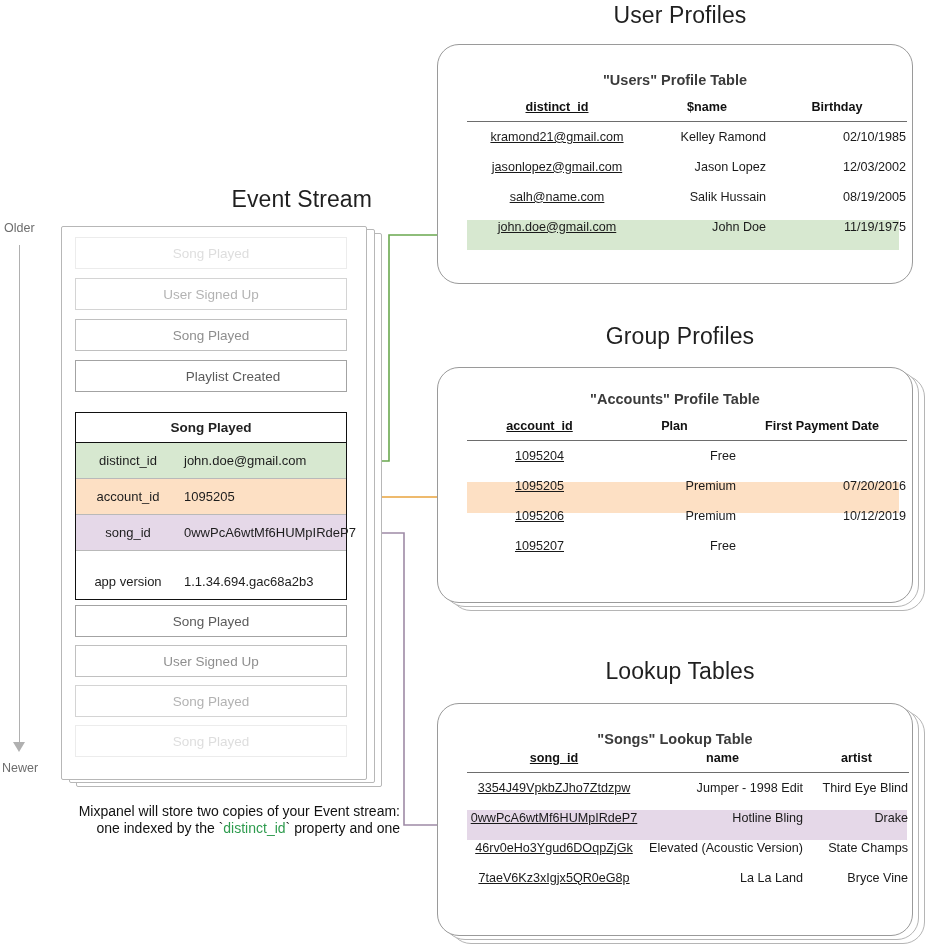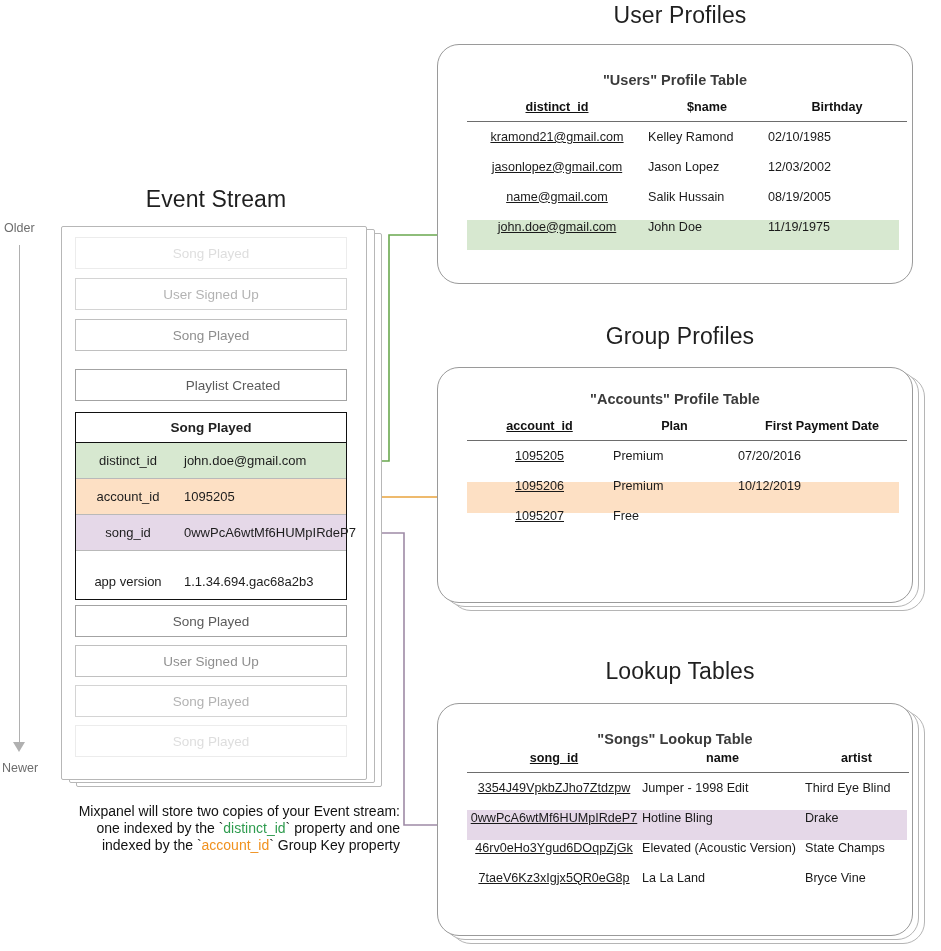--- a/index.html
+++ b/index.html
@@ -20,21 +20,21 @@
   
   .section-title {
     font-size: 23px;
     color: #1f1f1f;
     text-align: center;
     font-weight: 400;
     letter-spacing: 0.1px;
   }
 
   
-  #event-stream-title { left: 60px; top: 186px; width: 312px; }
+  #event-stream-title { left: 60px; top: 186px; width: 312px; text-align: right; }
 
   .stack-sheet {
     border: 1.6px solid #b7b7b7;
     background: #ffffff;
     border-radius: 2px;
   }
   #es-sheet-back2 { left: 76px; top: 233px; width: 304px; height: 552px; }
   #es-sheet-back1 { left: 69px; top: 229px; width: 304px; height: 552px; }
   #es-sheet-front {
     left: 61px; top: 226px; width: 304px; height: 552px;
@@ -163,21 +163,21 @@
   table.data-table th.c0 span { text-decoration: underline; }
   table.data-table tbody tr { height: 30px; }
   table.data-table td {
     font-size: 12.6px;
     color: #1a1a1a;
     white-space: nowrap;
     vertical-align: middle;
   }
   table.data-table td.c0 { text-align: center; }
   table.data-table td.c0 span { text-decoration: underline; }
-  table.data-table td.c1, table.data-table td.c2 { text-align: left; }
+  table.data-table td.c1, table.data-table td.c2 { text-align: right; }
   .head-rule { border-bottom: 1.4px solid #6d6d6d; }
 
   .row-hl-green  { background: #d7e8d0; }
   .row-hl-orange { background: #fde0c4; }
   .row-hl-purple { background: #e5d8e8; }
 
   
   svg#connectors {
     position: absolute;
     left: 0; top: 0;
@@ -213,21 +213,21 @@
 
   <div class="event-pill" style="top:10px;  opacity:0.18;">
       <span>Song Played</span>
     </div>
   <div class="event-pill" style="top:51px;  opacity:0.42;">
       <span>User Signed Up</span>
     </div>
   <div class="event-pill" style="top:92px;  opacity:0.62;">
       <span>Song Played</span>
     </div>
-  <div class="event-pill" style="top:142px; opacity:0.90;padding-left:44px;">
+  <div class="event-pill" style="top:133px; opacity:0.90;padding-left:44px;">
       <span>Playlist Created</span>
     </div>
 
   <div id="event-card">
     <div class="card-head">Song Played</div>
 
     <div class="prop-row row-hl-green">
       <div class="prop-key">distinct_id</div>
       <div class="prop-val">john.doe@gmail.com</div>
     </div>
@@ -255,21 +255,20 @@
       <span>Song Played</span>
     </div>
   <div class="event-pill" style="top:498px; opacity:0.18;">
       <span>Song Played</span>
     </div>
 </div>
 
 <div class="abs" id="stream-caption">
   <div>Mixpanel will store two copies of your Event stream:</div>
   <div><span>one indexed by the `</span><span class="k-green">distinct_id</span><span>` property and one</span></div>
-  <div><span>indexed by the `</span><span class="k-orange">account_id</span><span>` Group Key property</span></div>
 </div>
 
 <div class="abs section-title" style="left:460px; top:2px; width:440px;">User Profiles</div>
 
 <div class="abs panel-card" style="left:437px; top:44px; width:476px; height:240px;">
   <div class="table-title" style="margin-top:27px;">"Users" Profile Table</div>
 </div>
 
 <div class="abs row-hl-green" style="left:467px; top:220px; width:432px; height:30px;"></div>
 
@@ -292,21 +291,21 @@
         <td class="c0"><span>kramond21@gmail.com</span></td>
         <td class="c1">Kelley Ramond</td>
         <td class="c2">02/10/1985</td>
       </tr>
       <tr>
         <td class="c0"><span>jasonlopez@gmail.com</span></td>
         <td class="c1">Jason Lopez</td>
         <td class="c2">12/03/2002</td>
       </tr>
       <tr>
-        <td class="c0"><span>name@gmail.com</span></td>
+        <td class="c0"><span>salh@name.com</span></td>
         <td class="c1">Salik Hussain</td>
         <td class="c2">08/19/2005</td>
       </tr>
       <tr>
         <td class="c0"><span>john.doe@gmail.com</span></td>
         <td class="c1">John Doe</td>
         <td class="c2">11/19/1975</td>
       </tr>
     </tbody>
   </table>
@@ -331,20 +330,25 @@
       </colgroup>
     <thead>
       <tr class="head-rule">
         <th class="c0"><span>account_id</span></th>
         <th class="c1">Plan</th>
         <th class="c2">First Payment Date</th>
       </tr>
     </thead>
     <tbody>
       <tr>
+        <td class="c0"><span>1095204</span></td>
+        <td class="c1">Free</td>
+        <td class="c2"></td>
+      </tr>
+      <tr>
         <td class="c0"><span>1095205</span></td>
         <td class="c1">Premium</td>
         <td class="c2">07/20/2016</td>
       </tr>
       <tr>
         <td class="c0"><span>1095206</span></td>
         <td class="c1">Premium</td>
         <td class="c2">10/12/2019</td>
       </tr>
       <tr>

